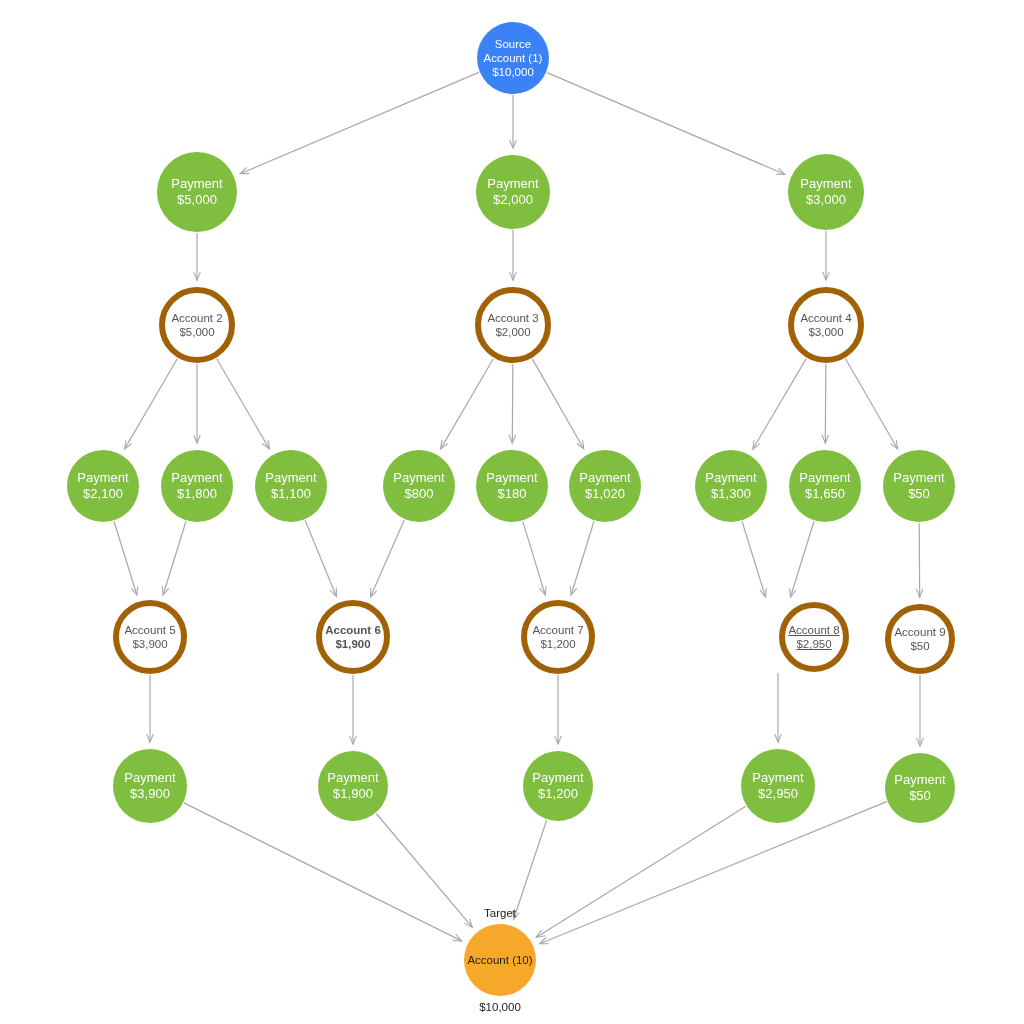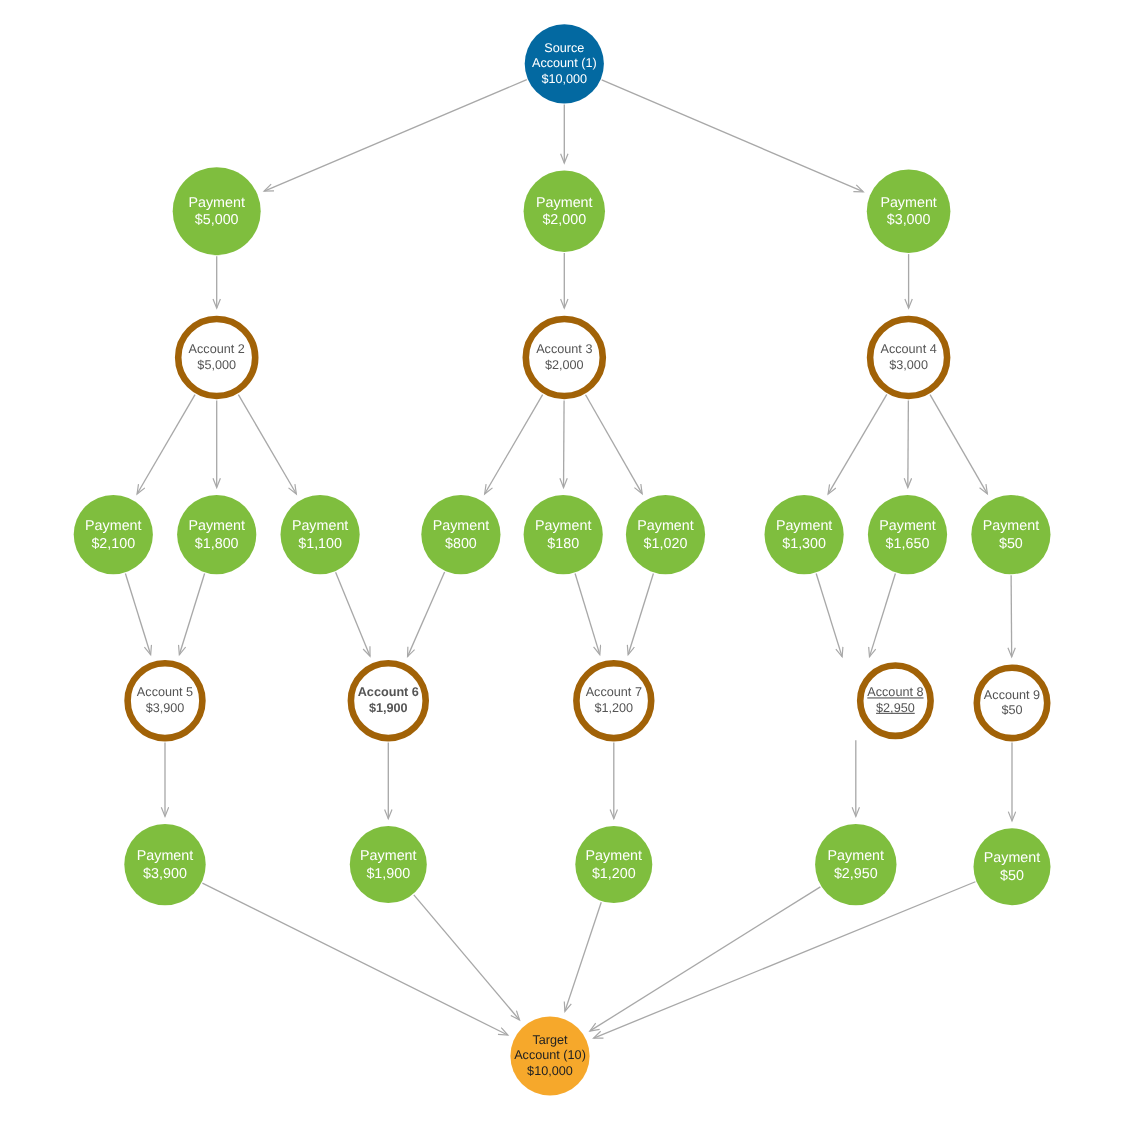--- a/index.html
+++ b/index.html
@@ -40,21 +40,21 @@
   }
   .node .nlabel {
     display: block;
     white-space: nowrap;
   }
   .node .namount {
     display: block;
     white-space: nowrap;
   }
   .node-source {
-    background: #0369a1;
+    background: #3b82f6;
     color: #ffffff;
     font-size: 11.5px;
   }
   .node-target {
     background: #f6a82b;
     color: #222222;
     font-size: 11.5px;
   }
   .node-payment {
     background: #7fbe3e;
@@ -214,19 +214,19 @@
         <span class="namount">$1,200</span>
       </div>
       <div class="node node-payment" style="left: 741px; top: 749px; width: 74px; height: 74px;">
         <span class="nlabel">Payment</span>
         <span class="namount">$2,950</span>
       </div>
       <div class="node node-payment" style="left: 885px; top: 753px; width: 70px; height: 70px;">
         <span class="nlabel">Payment</span>
         <span class="namount">$50</span>
       </div>
-      <div class="node node-target" style="left: 464px; top: 924px; width: 72px; height: 72px;">
+      <div class="node node-target" style="left: 464px; top: 924px; width: 72px; height: 72px; gap: 33px;">
         <span class="nlabel">Target</span>
         <span class="nlabel">Account (10)</span>
         <span class="namount">$10,000</span>
       </div>
     </div>
 </div>
 
 </body></html>

